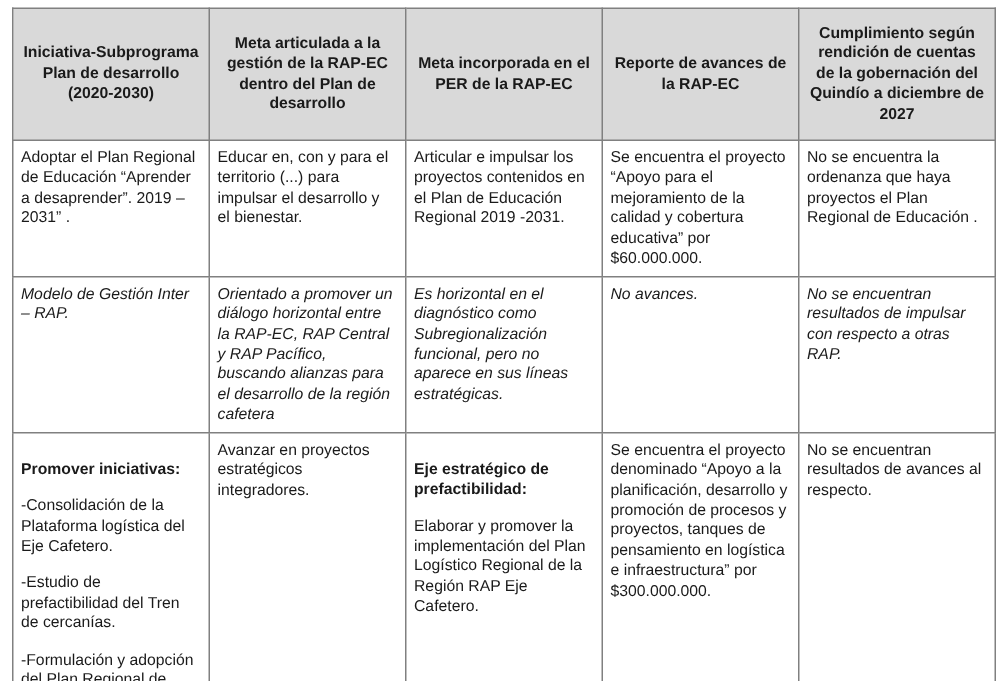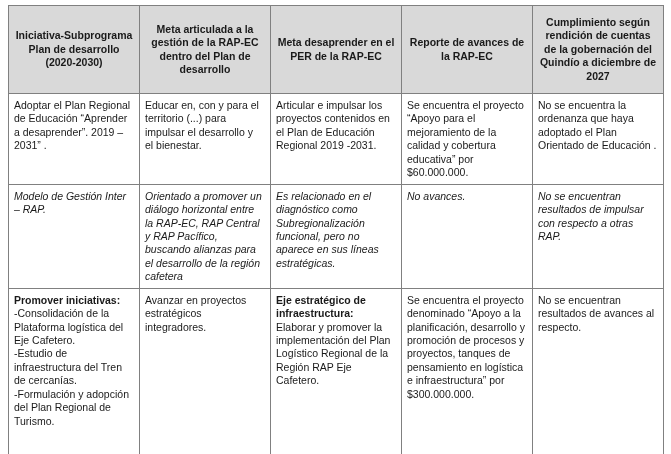--- a/index.html
+++ b/index.html
@@ -27,90 +27,90 @@
     word-wrap: break-word;
   }
   th {
     background: #d9d9d9;
     font-weight: bold;
     text-align: center;
     vertical-align: middle;
     padding: 4px 5px;
   }
   td p { margin: 0; }
-  td p + p { }
-  .bold { font-weight: bold; }
+  td p + p { margin-top: 11px; }
+  .bold { font-weight: bold; margin-top: 13px; }
   tr.header-row { height: 88px; }
   tr.r1 { height: 82px; margin-left: 42px; }
   tr.r2 { height: 90px; font-style: italic; }
   tr.r3 { height: 184px; }
 </style>
 </head>
 <body>
 
 <div class="page">
   <table class="rap-table">
     <thead>
       <tr class="header-row">
         <th>Iniciativa-Subprograma Plan de desarrollo (2020-2030)</th>
         <th>Meta articulada a la gestión de la RAP-EC dentro del Plan de desarrollo</th>
-        <th>Meta desaprender en el PER de la RAP-EC</th>
+        <th>Meta incorporada en el PER de la RAP-EC</th>
         <th>Reporte de avances de la RAP-EC</th>
         <th>Cumplimiento según rendición de cuentas de la gobernación del Quindío a diciembre de 2027</th>
       </tr>
     </thead>
     <tbody>
       <tr class="r1">
         <td>
           <p>Adoptar el Plan Regional de Educación “Aprender a desaprender”. 2019 – 2031” .</p>
         </td>
         <td>
           <p>Educar en, con y para el territorio (...) para impulsar el desarrollo y el bienestar.</p>
         </td>
         <td>
           <p>Articular e impulsar los proyectos contenidos en el Plan de Educación Regional 2019 -2031.</p>
         </td>
         <td>
           <p>Se encuentra el proyecto “Apoyo para el mejoramiento de la calidad y cobertura educativa” por $60.000.000.</p>
         </td>
         <td>
-          <p>No se encuentra la ordenanza que haya adoptado el Plan Orientado de Educación .</p>
+          <p>No se encuentra la ordenanza que haya proyectos el Plan Regional de Educación .</p>
         </td>
       </tr>
 
       <tr class="r2">
         <td>
           <p>Modelo de Gestión Inter – RAP.</p>
         </td>
         <td>
           <p>Orientado a promover un diálogo horizontal entre la RAP-EC, RAP Central y RAP Pacífico, buscando alianzas para el desarrollo de la región cafetera</p>
         </td>
         <td>
-          <p>Es relacionado en el diagnóstico como Subregionalización funcional, pero no aparece en sus líneas estratégicas.</p>
+          <p>Es horizontal en el diagnóstico como Subregionalización funcional, pero no aparece en sus líneas estratégicas.</p>
         </td>
         <td>
           <p>No avances.</p>
         </td>
         <td>
           <p>No se encuentran resultados de impulsar con respecto a otras RAP.</p>
         </td>
       </tr>
 
       <tr class="r3">
         <td>
           <p class="bold">Promover iniciativas:</p>
           <p>-Consolidación de la Plataforma logística del Eje Cafetero.</p>
-          <p>-Estudio de infraestructura del Tren de cercanías.</p>
+          <p>-Estudio de prefactibilidad del Tren de cercanías.</p>
           <p>-Formulación y adopción del Plan Regional de Turismo.</p>
         </td>
         <td>
           <p>Avanzar en proyectos estratégicos integradores.</p>
         </td>
         <td>
-          <p class="bold">Eje estratégico de infraestructura:</p>
+          <p class="bold">Eje estratégico de prefactibilidad:</p>
           <p>Elaborar y promover la implementación del Plan Logístico Regional de la Región RAP Eje Cafetero.</p>
         </td>
         <td>
           <p>Se encuentra el proyecto denominado “Apoyo a la planificación, desarrollo y promoción de procesos y proyectos, tanques de pensamiento en logística e infraestructura” por $300.000.000.</p>
         </td>
         <td>
           <p>No se encuentran resultados de avances al respecto.</p>
         </td>
       </tr>
     </tbody>

